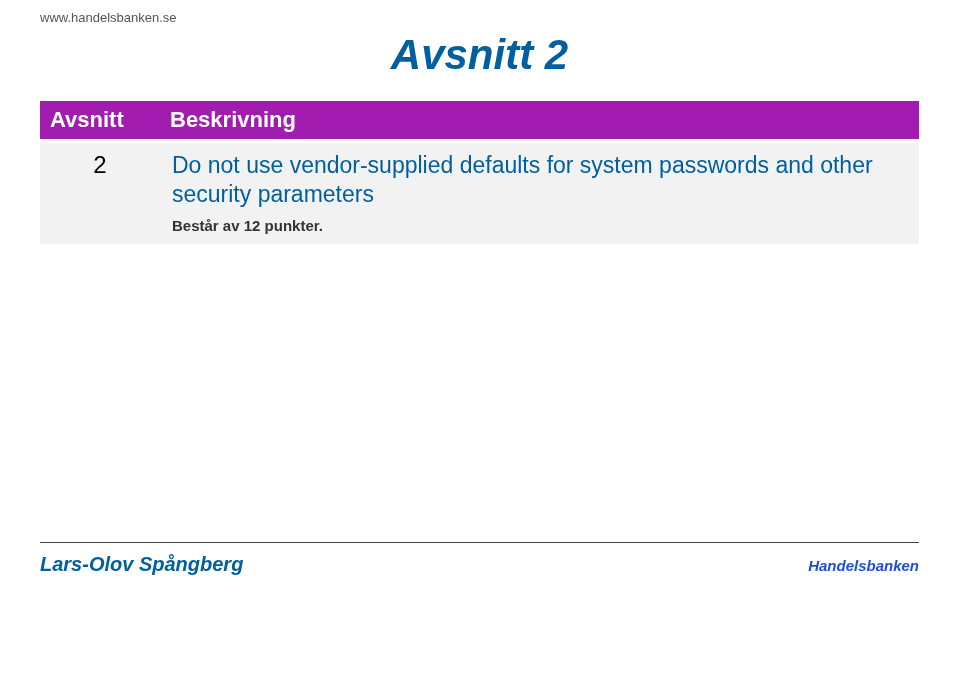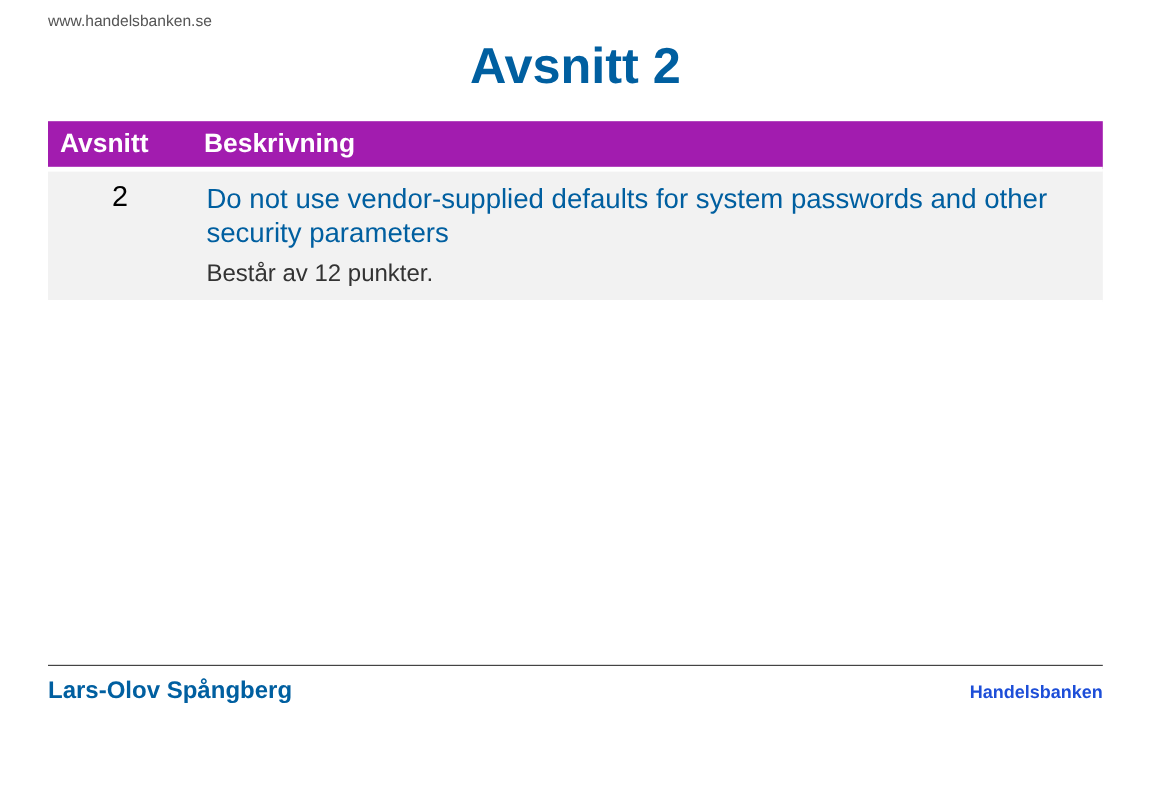--- a/index.html
+++ b/index.html
@@ -21,20 +21,21 @@
     font-size: 13px;
     color: #555;
     margin-bottom: 6px;
   }
   .title {
     text-align: center;
     font-size: 42px;
     font-weight: bold;
     color: #005fa0;
     margin-bottom: 22px;
+    font-style: italic;
   }
   table.content {
     width: 100%;
     border-collapse: collapse;
     table-layout: fixed;
   }
   table.content col.col-num { width: 120px; }
   table.content th {
     background: #a21caf;
     color: #ffffff;
@@ -62,23 +63,24 @@
     vertical-align: top;
     padding-top: 10px;
   }
   .desc-main {
     font-size: 23px;
     color: #005fa0;
     line-height: 1.25;
     margin-bottom: 8px;
   }
   .desc-note {
-    font-size: 20px;
+    font-size: 15px;
     color: #333;
     font-style: normal;
+    font-weight: bold;
   }
   .desc-sub {
     font-size: 22px;
     color: #005fa0;
     font-style: italic;
     line-height: 1.3;
   }
   .desc-sub b { font-weight: bold; font-style: italic; }
   .desc-extra {
     font-size: 18px;
@@ -87,21 +89,22 @@
     margin-bottom: 6px;
   }
   .cmd {
     font-size: 18px;
     color: #333;
   }
   .footer {
     position: absolute;
     left: 40px;
     right: 40px;
-    bottom: 22px;
+    bottom: 34px;
+    font-style: italic;
   }
   .footer-line {
     border: none;
     border-top: 1.5px solid #444;
     margin-bottom: 10px;
   }
   .footer-row {
     display: flex;
     justify-content: space-between;
     align-items: baseline;

